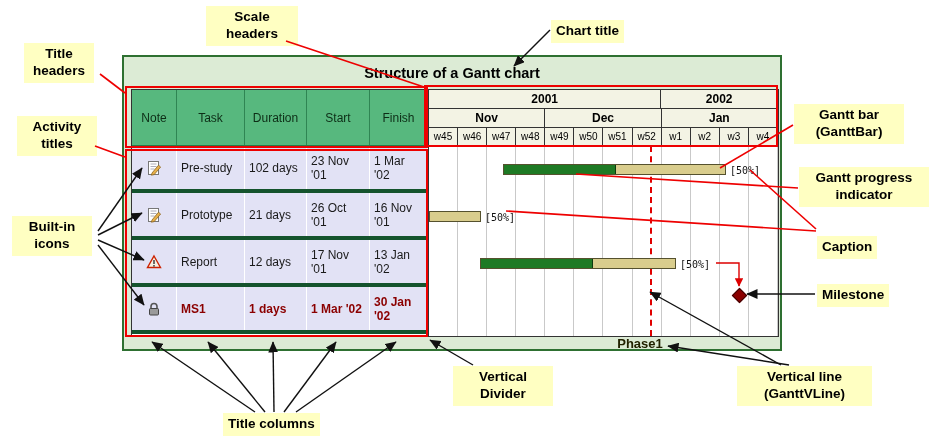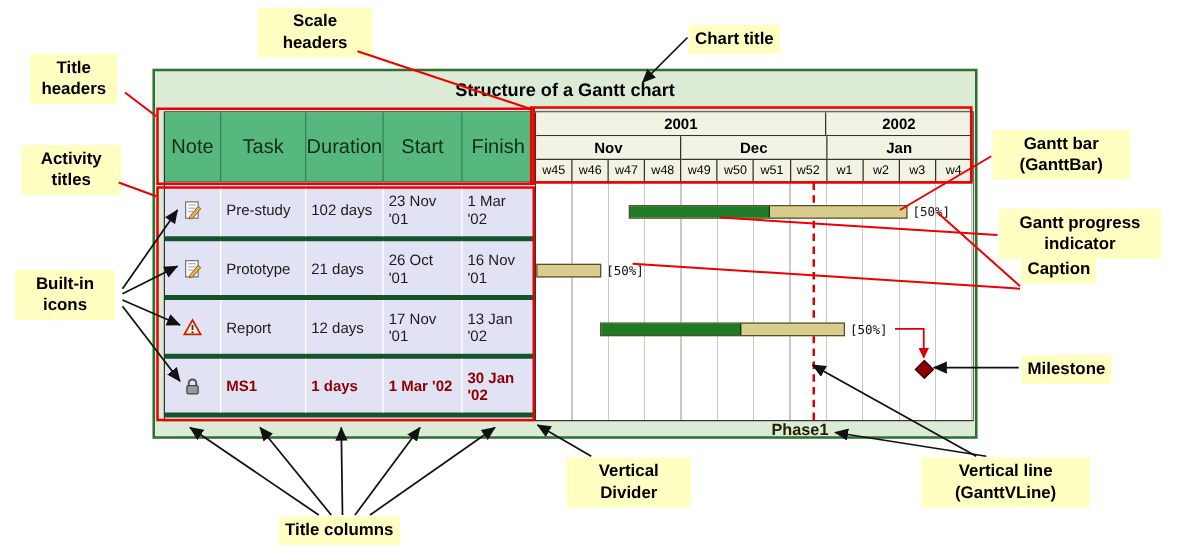--- a/index.html
+++ b/index.html
@@ -10,21 +10,21 @@
   .gantt-container{position:absolute;left:122px;top:55px;width:660px;height:296px;
     background:#dcebd5;border:2px solid #2e7031;box-sizing:border-box;}
   .chart-title{position:absolute;left:0;right:0;top:8px;text-align:center;
     font-size:14.5px;font-weight:bold;color:#000;}
   .chart-inner{position:absolute;left:7px;top:32px;width:646px;height:246px;
     background:#fff;border:1px solid #333;box-sizing:content-box;display:flex;}
 
   
   .titles{width:296px;display:flex;flex-direction:column;}
   .thead{height:56px;display:flex;background:#57b87e;border-bottom:1px solid #2a7a4a;box-sizing:border-box;}
-  .thead .hcell{display:flex;align-items:center;justify-content:center;font-size:16px;color:#0d2d16;
+  .thead .hcell{display:flex;align-items:center;justify-content:center;font-size:12px;color:#0d2d16;
     border-right:1px solid #2f8553;box-sizing:border-box;}
   .tbody{position:relative;height:188px;background:#e2e2f5;}
   .trow{display:flex;height:47px;border-bottom:4px solid #14532d;box-sizing:border-box;}
   .tcell{display:flex;align-items:center;padding:0 4px;font-size:12px;color:#1a1a1a;
     border-right:1px solid #fff;box-sizing:border-box;overflow:hidden;}
   .tcell.icon-cell{justify-content:center;padding:0;}
   .trow.milestone-row .tcell{color:#8b0000;font-weight:bold;}
   .c-note{width:45px}.c-task{width:68px}.c-dur{width:62px}.c-start{width:63px}.c-fin{width:58px}
   .icon{width:16px;height:16px;display:block;}
 
@@ -61,21 +61,21 @@
 
   .callout{position:absolute;background:#ffffc2;color:#000;font-weight:bold;font-size:13.5px;
     line-height:1.25;text-align:center;padding:3px 5px;box-sizing:border-box;}
   .co-scale{left:206px;top:6px;width:92px;}
   .co-charttitle{left:551px;top:20px;white-space:nowrap;}
   .co-titleheaders{left:24px;top:43px;width:70px;}
   .co-activity{left:17px;top:116px;width:80px;}
   .co-builtin{left:12px;top:216px;width:80px;}
   .co-ganttbar{left:794px;top:104px;width:110px;}
   .co-progress{left:799px;top:167px;width:130px;}
-  .co-caption{left:817px;top:204px;white-space:nowrap;text-align:center;}
+  .co-caption{left:817px;top:236px;white-space:nowrap;text-align:center;}
   .co-milestone{left:817px;top:284px;white-space:nowrap;}
   .co-vline{left:737px;top:366px;width:135px;}
   .co-divider{left:453px;top:366px;width:100px;}
   .co-titlecols{left:223px;top:413px;white-space:nowrap;}
 
   .overlay{position:absolute;left:0;top:0;width:942px;height:444px;pointer-events:none;}
 </style>
 </head>
 <body>
 

